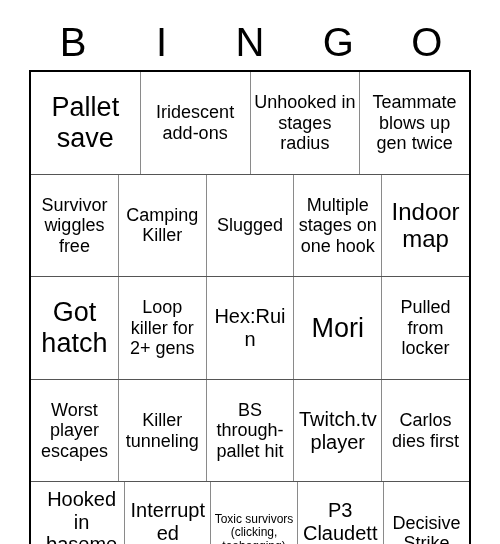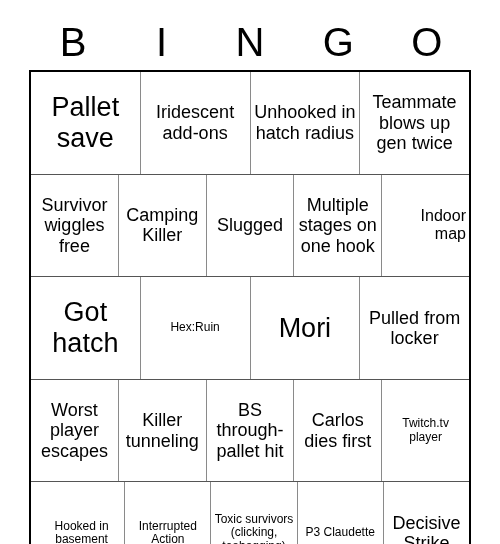--- a/index.html
+++ b/index.html
@@ -86,23 +86,23 @@
     line-height: 1.13;
     word-wrap: break-word;
     hyphens: none;
   }
   .bingo-cell:last-child {
     border-right: none;
   }
 
   
   .sz-xl   { font-size: 27px; }
-  .sz-lg   { font-size: 16px; text-align: right; }
+  .sz-lg   { font-size: 24px; }
   .sz-md   { font-size: 18px; }
-  .sz-sm   { font-size: 12px; }
+  .sz-sm   { font-size: 20px; }
   .sz-xxs  { font-size: 12px; }
 
   .cell-text {
     display: block;
     width: 100%;
   }
 </style>
 </head>
 <body>
 
@@ -119,21 +119,21 @@
   <div id="bingo-grid">
 
     <div class="bingo-row">
       <div class="bingo-cell sz-xl">
           <span class="cell-text">Pallet save</span>
         </div>
       <div class="bingo-cell sz-md">
           <span class="cell-text">Iridescent add-ons</span>
         </div>
       <div class="bingo-cell sz-md">
-          <span class="cell-text">Unhooked in hatch radius</span>
+          <span class="cell-text">Unhooked in stages radius</span>
         </div>
       <div class="bingo-cell sz-md">
           <span class="cell-text">Teammate blows up gen twice</span>
         </div>
     </div>
 
     <div class="bingo-row">
       <div class="bingo-cell sz-md">
           <span class="cell-text">Survivor wiggles free</span>
         </div>
@@ -148,20 +148,23 @@
         </div>
       <div class="bingo-cell sz-lg">
           <span class="cell-text">Indoor map</span>
         </div>
     </div>
 
     <div class="bingo-row">
       <div class="bingo-cell sz-xl">
           <span class="cell-text">Got hatch</span>
         </div>
+      <div class="bingo-cell sz-md">
+          <span class="cell-text">Loop killer for 2+ gens</span>
+        </div>
       <div class="bingo-cell sz-sm">
           <span class="cell-text">Hex:Ruin</span>
         </div>
       <div class="bingo-cell sz-xl">
           <span class="cell-text">Mori</span>
         </div>
       <div class="bingo-cell sz-md">
           <span class="cell-text">Pulled from locker</span>
         </div>
     </div>
@@ -169,25 +172,25 @@
     <div class="bingo-row">
       <div class="bingo-cell sz-md">
           <span class="cell-text">Worst player escapes</span>
         </div>
       <div class="bingo-cell sz-md">
           <span class="cell-text">Killer tunneling</span>
         </div>
       <div class="bingo-cell sz-md">
           <span class="cell-text">BS through-pallet hit</span>
         </div>
+      <div class="bingo-cell sz-sm">
+          <span class="cell-text">Twitch.tv player</span>
+        </div>
       <div class="bingo-cell sz-md">
           <span class="cell-text">Carlos dies first</span>
-        </div>
-      <div class="bingo-cell sz-sm">
-          <span class="cell-text">Twitch.tv player</span>
         </div>
     </div>
 
     <div class="bingo-row">
       <div class="bingo-cell sz-sm">
           <span class="cell-text">Hooked in basement</span>
         </div>
       <div class="bingo-cell sz-sm">
           <span class="cell-text">Interrupted Action</span>
         </div>

